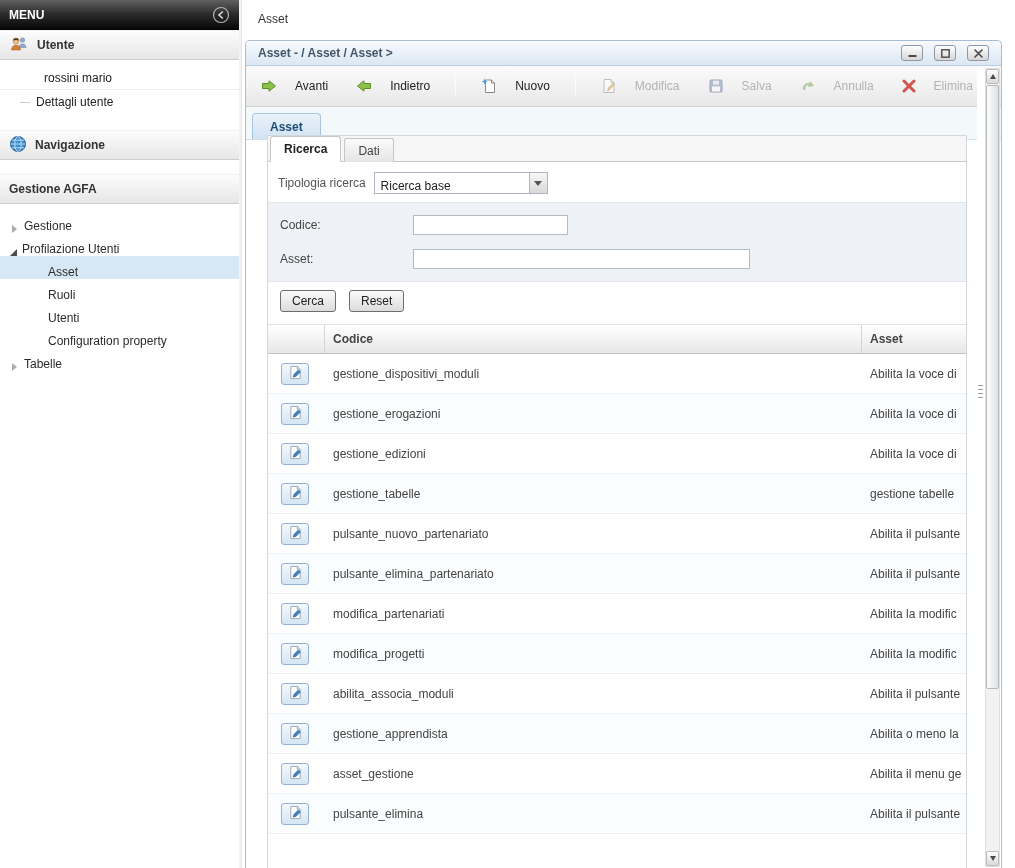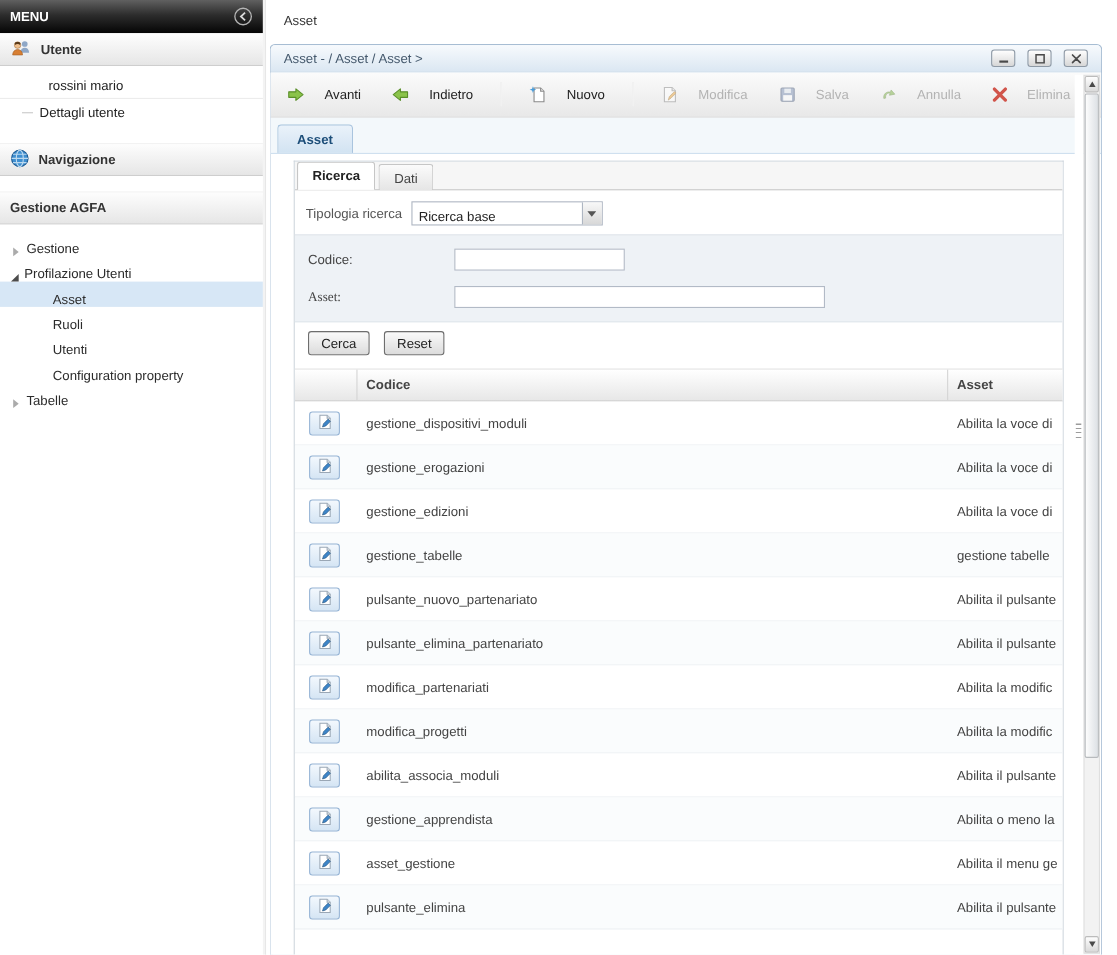--- a/index.html
+++ b/index.html
@@ -36,21 +36,21 @@
   .tree-item.level-1 { padding-left:48px; }
 
   
   .main { position:absolute; left:242px; top:0; width:773px; height:868px; background:#fff; }
   .outer-tabbar { height:38px; display:flex; align-items:center; padding-left:16px; color:#333; background:#fff; }
 
   .window { position:absolute; left:3px; top:40px; width:757px; height:828px;
     border:1px solid #a7bdd3; border-bottom:none; border-radius:5px 5px 0 0; background:#e4edf5; }
   .titlebar { height:25px; display:flex; align-items:center; padding:0 12px;
     background:linear-gradient(180deg,#f7fafd,#dbe7f2); border-bottom:1px solid #bccee0;
-    border-radius:4px 4px 0 0; color:#44586c; font-weight:normal; }
+    border-radius:4px 4px 0 0; color:#44586c; font-weight:bold; }
   .title-text { flex:1; }
   .win-btn { width:22px; height:16px; margin-left:11px; border:1px solid #8e99a5; border-radius:3px;
     background:linear-gradient(#fefefe,#d7d7d7); display:flex; align-items:center; justify-content:center; padding:0; cursor:pointer; }
 
   .win-body { position:absolute; top:25px; left:0; right:0; bottom:0; background:#fff; overflow:hidden; }
 
   .toolbar { height:41px; background:linear-gradient(180deg,#fbfbfb,#e8e8e8); border-bottom:1px solid #d3d3d3;
     display:flex; align-items:center; padding:0 12px; gap:22px; }
   .tb-btn { display:flex; align-items:center; gap:18px; background:none; border:none; font:inherit;
     color:#222; cursor:pointer; padding:2px 3px; }
@@ -59,41 +59,41 @@
   .tb-btn.disabled .tb-icon.keep-color { opacity:.85; }
   .tb-icon { display:flex; }
   .tb-sep { width:1px; height:22px; background:#d8d8d8; border-right:1px solid #fcfcfc; }
 
   .tabstrip { height:33px; background:#f3f8fb; border-bottom:1px solid #cfe0ef;
     display:flex; align-items:flex-end; padding-left:6px; }
   .tab-active { height:26px; display:flex; align-items:center; padding:0 17px;
     background:linear-gradient(180deg,#eaf2fa,#d2e3f2); border:1px solid #a9c4de; border-bottom:none;
     border-radius:4px 4px 0 0; color:#1d4e79; font-weight:bold; cursor:pointer; }
 
-  .tab-body { position:absolute; top:80px; left:21px; width:700px; bottom:0;
+  .tab-body { position:absolute; top:69px; left:21px; width:700px; bottom:0;
     border:1px solid #d0d7de; border-bottom:none; background:#fff; overflow:hidden; }
 
   .subtabs { height:26px; background:#f6f6f6; border-bottom:1px solid #c9c9c9;
     display:flex; align-items:flex-end; padding-left:2px; gap:3px; }
   .subtab { height:24px; padding:0 13px; display:flex; align-items:center; border:1px solid #c6c6c6;
     border-bottom:none; border-radius:3px 3px 0 0; background:linear-gradient(#fbfbfb,#e5e5e5);
     color:#444; margin-bottom:-1px; cursor:pointer; }
   .subtab.active { height:26px; background:#fff; border-bottom:1px solid #fff; font-weight:bold; color:#222; }
 
   .form-row-tip { padding:10px 10px 8px; display:flex; align-items:center; }
   .tip-label { color:#555; margin-right:8px; }
   .combo { display:flex; width:174px; height:22px; border:1px solid #aeb6c2; background:#fff; align-items:flex-end; cursor:pointer; }
   .combo-text { flex:1; padding:0 6px; color:#222; overflow:hidden; white-space:nowrap; }
   .combo-btn { width:18px; align-self:stretch; border:none; border-left:1px solid #aeb6c2;
     background:linear-gradient(#f8f8f8,#d8d8d8); display:flex; align-items:center; justify-content:center; cursor:pointer; }
   .caret-down { width:0; height:0; border-left:4px solid transparent; border-right:4px solid transparent; border-top:5px solid #555; }
 
   .fieldset { background:#eef2f6; border-top:1px solid #e0e6ec; border-bottom:1px solid #e0e6ec; padding:12px 12px; }
   .f-row { display:flex; align-items:center; height:20px; }
-  .f-row + .f-row { margin-top:14px;font-family:Liberation Serif, serif; }
+  .f-row + .f-row { margin-top:14px; }
   .f-label { width:133px; color:#444; }
   input.textfield { height:20px; border:1px solid #b2bac6; padding:0 4px; font:inherit; background:#fff; }
   .codice-input { width:155px; }
   .asset-input { width:337px; }
 
   .btn-row { padding:8px 12px; display:flex; gap:13px; }
   .btn { font:inherit; color:#222; background:linear-gradient(#fafafa,#dcdcdc); border:1px solid #6e6e6e;
     border-radius:3px; padding:3px 11px; cursor:pointer; }
 
   .grid { margin-top:4px; }

